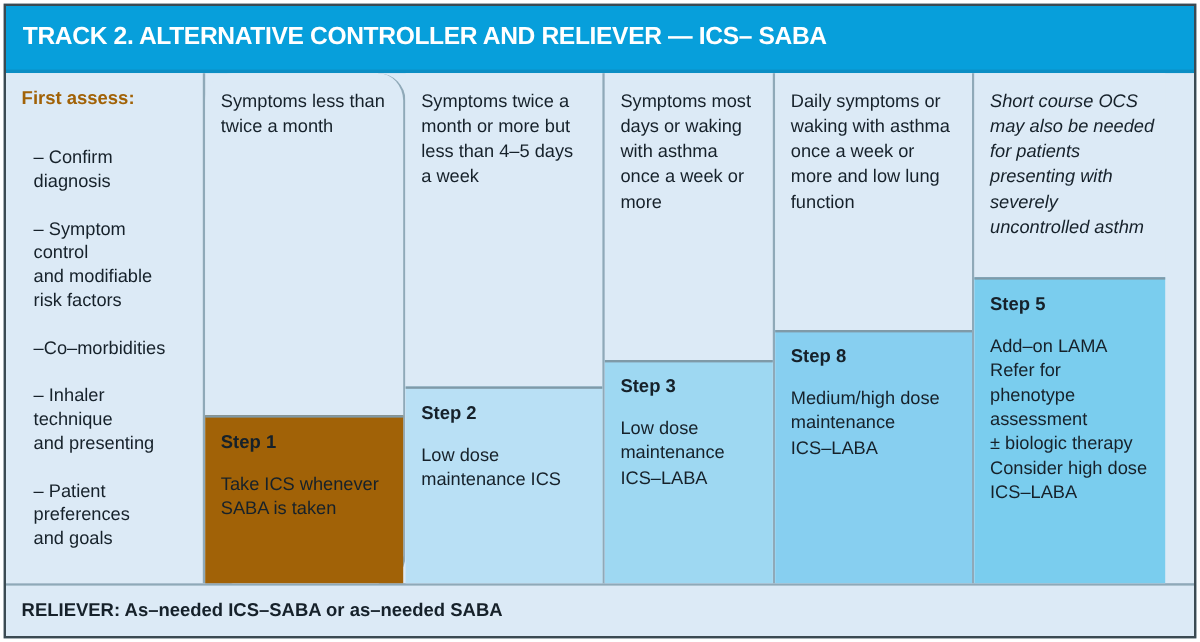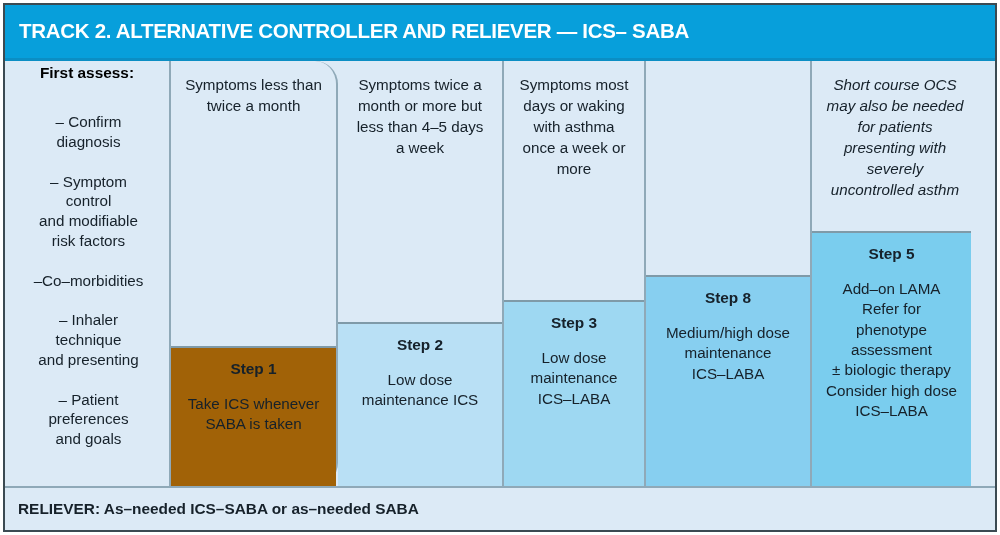--- a/index.html
+++ b/index.html
@@ -18,21 +18,20 @@
     position: absolute;
     left: 3px;
     top: 3px;
     width: 994px;
     height: 529px;
     box-sizing: border-box;
     border: 2px solid #3b4a52;
     background: #dceaf6;
     display: flex;
     flex-direction: column;
-    text-align: center;
   }
 
   
   .header-band {
     flex: 0 0 auto;
     height: 56px;
     background: #079fdb;
     border-bottom: 3px solid #0b8ec4;
     display: flex;
     align-items: center;
@@ -81,24 +80,24 @@
     line-height: 1.38;
     color: #16212a;
   }
   .criteria.italic {
     font-style: italic;
     padding-right: 6px;
   }
 
   
   .assess-title {
-    padding: 3px 13px 0 13px;
+    padding: 13px 13px 0 13px;
     font-size: 15.4px;
     font-weight: bold;
-    color: #000000;
+    color: #a16207;
   }
   .assess-list {
     padding: 0 10px 0 13px;
     margin: 10px;
     list-style: none;
     font-size: 15.2px;
     line-height: 1.3;
     color: #16212a;
   }
   .assess-list li {
@@ -201,20 +200,21 @@
       <div class="criteria">Symptoms most days or waking with asthma once a week or more</div>
       <div class="step-box s3">
         <div class="step-label">Step 3</div>
         <div class="step-text">Low dose
 maintenance
 ICS–LABA</div>
       </div>
     </div>
 
     <div class="col col-s4">
+      <div class="criteria">Daily symptoms or waking with asthma once a week or more and low lung function</div>
       <div class="step-box s4">
         <div class="step-label">Step 8</div>
         <div class="step-text">Medium/high dose
 maintenance
 ICS–LABA</div>
       </div>
     </div>
 
     <div class="col col-s5">
       <div class="criteria italic">Short course OCS may also be needed for patients presenting with severely uncontrolled asthm</div>

